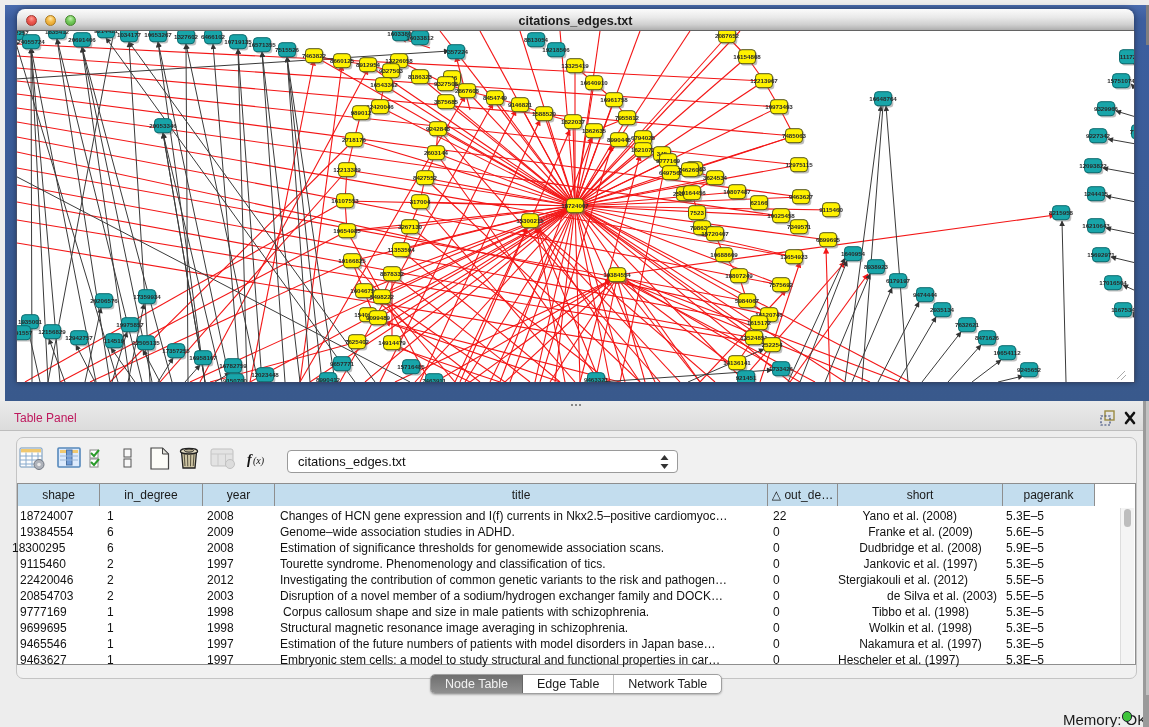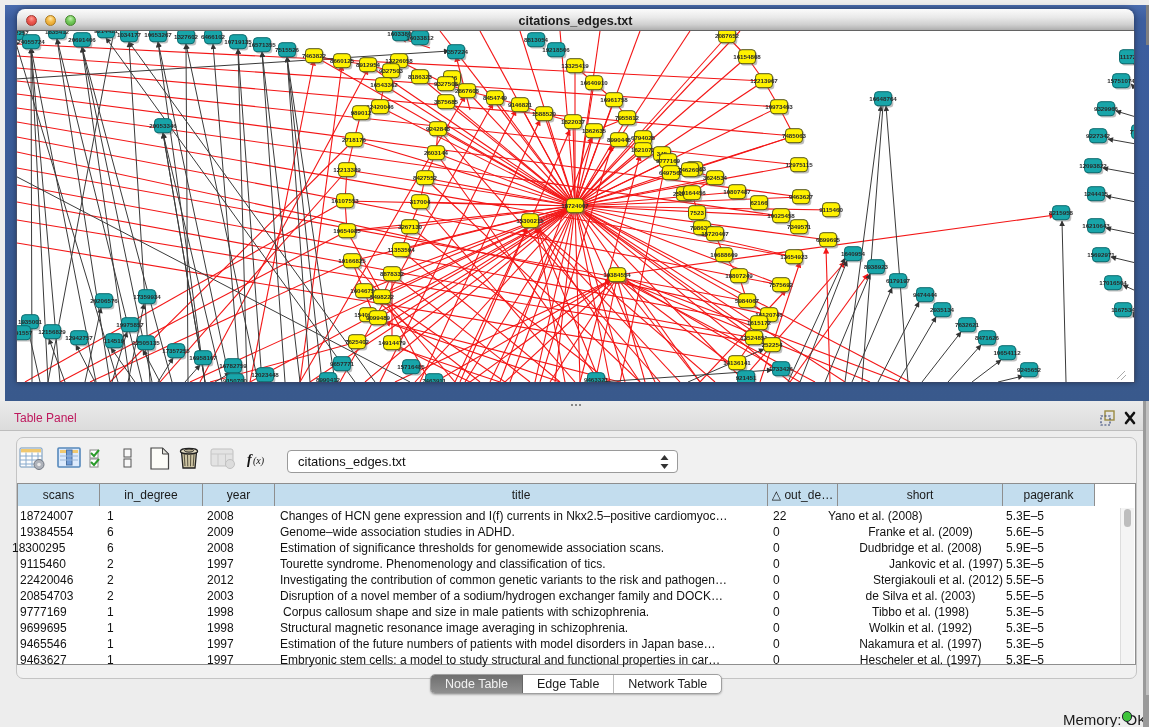--- a/index.html
+++ b/index.html
@@ -1084,34 +1084,34 @@
       <circle cx="21" cy="19" r="4.5" fill="#ccc" stroke="#999"></circle>
     </g>
     <text x="229" y="19" font-size="14" font-style="italic" font-weight="bold" fill="#111" font-family="Liberation Serif,serif">f</text>
     <text x="235" y="19" font-size="10" font-style="italic" fill="#111" font-family="Liberation Serif,serif">(x)</text>
   </svg>
 <div class="ddown">citations_edges.txt<svg style="position:absolute;right:8px;top:4px" width="9" height="14" viewBox="0 0 9 14">
       <path d="M4.5 0 L8.5 5 H0.5 z" fill="#333"></path>
       <path d="M4.5 14 L8.5 9 H0.5 z" fill="#333"></path>
     </svg></div>
 <div class="tbl"></div>
-<div class="hcell" style="left:18px;width:82px">scans</div>
+<div class="hcell" style="left:18px;width:82px">shape</div>
 <div class="hcell" style="left:100px;width:103px">in_degree</div>
 <div class="hcell" style="left:203px;width:72px">year</div>
 <div class="hcell" style="left:275px;width:493px">title</div>
 <div class="hcell" style="left:768px;width:70px">△ out_de…</div>
 <div class="hcell" style="left:838px;width:165px">short</div>
 <div class="hcell" style="left:1003px;width:92px">pagerank</div>
 <div class="trow" style="top:508px">
     <span style="left:20px">18724007</span>
     <span style="left:107px">1</span>
     <span style="left:207px">2008</span>
     <span style="left:280px">Changes of HCN gene expression and I(f) currents in Nkx2.5–positive cardiomyoc…</span>
     <span style="left:773px">22</span>
-    <span style="left:828px;width:165px;text-align:left">Yano et al. (2008)</span>
+    <span style="left:792px;width:165px;text-align:right">Yano et al. (2008)</span>
     <span style="left:1006px">5.3E–5</span>
   </div>
 <div class="trow" style="top:524px">
     <span style="left:20px">19384554</span>
     <span style="left:107px">6</span>
     <span style="left:207px">2009</span>
     <span style="left:280px">Genome–wide association studies in ADHD.</span>
     <span style="left:773px">0</span>
     <span style="left:838px;width:165px;text-align:center">Franke et al. (2009)</span>
     <span style="left:1006px">5.6E–5</span>
@@ -1124,75 +1124,75 @@
     <span style="left:773px">0</span>
     <span style="left:838px;width:165px;text-align:center">Dudbridge et al. (2008)</span>
     <span style="left:1006px">5.9E–5</span>
   </div>
 <div class="trow" style="top:556px">
     <span style="left:20px">9115460</span>
     <span style="left:107px">2</span>
     <span style="left:207px">1997</span>
     <span style="left:280px">Tourette syndrome. Phenomenology and classification of tics.</span>
     <span style="left:773px">0</span>
-    <span style="left:838px;width:165px;text-align:right">Jankovic et al. (1997)</span>
+    <span style="left:838px;width:165px;text-align:center">Jankovic et al. (1997)</span>
     <span style="left:1006px">5.3E–5</span>
   </div>
 <div class="trow" style="top:572px">
     <span style="left:20px">22420046</span>
     <span style="left:107px">2</span>
     <span style="left:207px">2012</span>
     <span style="left:280px">Investigating the contribution of common genetic variants to the risk and pathogen…</span>
     <span style="left:773px">0</span>
-    <span style="left:838px;width:165px;text-align:right">Stergiakouli et al. (2012)</span>
+    <span style="left:838px;width:165px;text-align:left">Stergiakouli et al. (2012)</span>
     <span style="left:1006px">5.5E–5</span>
   </div>
 <div class="trow" style="top:588px">
     <span style="left:20px">20854703</span>
     <span style="left:107px">2</span>
     <span style="left:207px">2003</span>
     <span style="left:280px">Disruption of a novel member of a sodium/hydrogen exchanger family and DOCK…</span>
     <span style="left:773px">0</span>
-    <span style="left:838px;width:165px;text-align:center">de Silva et al. (2003)</span>
+    <span style="left:887px;width:165px;text-align:left">de Silva et al. (2003)</span>
     <span style="left:1006px">5.5E–5</span>
   </div>
 <div class="trow" style="top:604px">
     <span style="left:20px">9777169</span>
     <span style="left:107px">1</span>
     <span style="left:207px">1998</span>
     <span style="left:283px">Corpus callosum shape and size in male patients with schizophrenia.</span>
     <span style="left:773px">0</span>
     <span style="left:838px;width:165px;text-align:center">Tibbo et al. (1998)</span>
     <span style="left:1006px">5.3E–5</span>
   </div>
 <div class="trow" style="top:620px">
     <span style="left:20px">9699695</span>
     <span style="left:107px">1</span>
     <span style="left:207px">1998</span>
     <span style="left:280px">Structural magnetic resonance image averaging in schizophrenia.</span>
     <span style="left:773px">0</span>
-    <span style="left:838px;width:165px;text-align:center">Wolkin et al. (1992)</span>
+    <span style="left:838px;width:165px;text-align:center">Wolkin et al. (1998)</span>
     <span style="left:1006px">5.3E–5</span>
   </div>
 <div class="trow" style="top:636px">
     <span style="left:20px">9465546</span>
     <span style="left:107px">1</span>
     <span style="left:207px">1997</span>
     <span style="left:280px">Estimation of the future numbers of patients with model disorders in Japan base…</span>
     <span style="left:773px">0</span>
     <span style="left:838px;width:165px;text-align:center">Nakamura et al. (1997)</span>
     <span style="left:1006px">5.3E–5</span>
   </div>
 <div class="trow" style="top:652px">
     <span style="left:20px">9463627</span>
     <span style="left:107px">1</span>
     <span style="left:207px">1997</span>
     <span style="left:280px">Embryonic stem cells: a model to study structural and functional properties in car…</span>
     <span style="left:773px">0</span>
-    <span style="left:838px;width:165px;text-align:center">Hescheler et al. (1997)</span>
+    <span style="left:838px;width:165px;">Hescheler et al. (1997)</span>
     <span style="left:1006px">5.3E–5</span>
   </div>
 <div class="sbar"></div>
 <div class="sthumb"></div>
 <div class="tabs">
     <div class="t sel">Node Table</div>
     <div class="t">Edge Table</div>
     <div class="t last">Network Table</div>
   </div>
 <div class="mem">Memory: OK</div>

